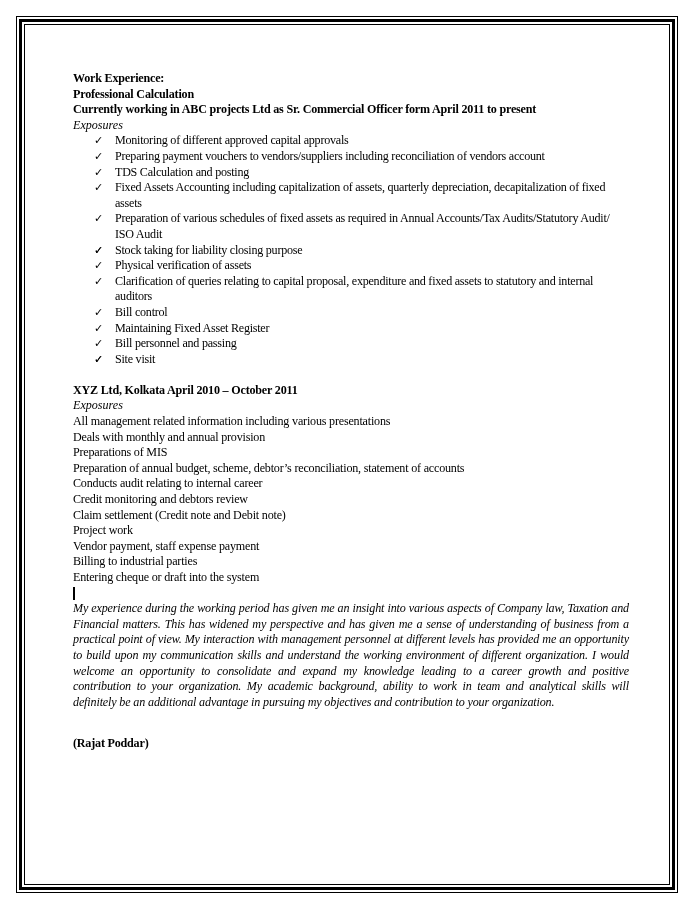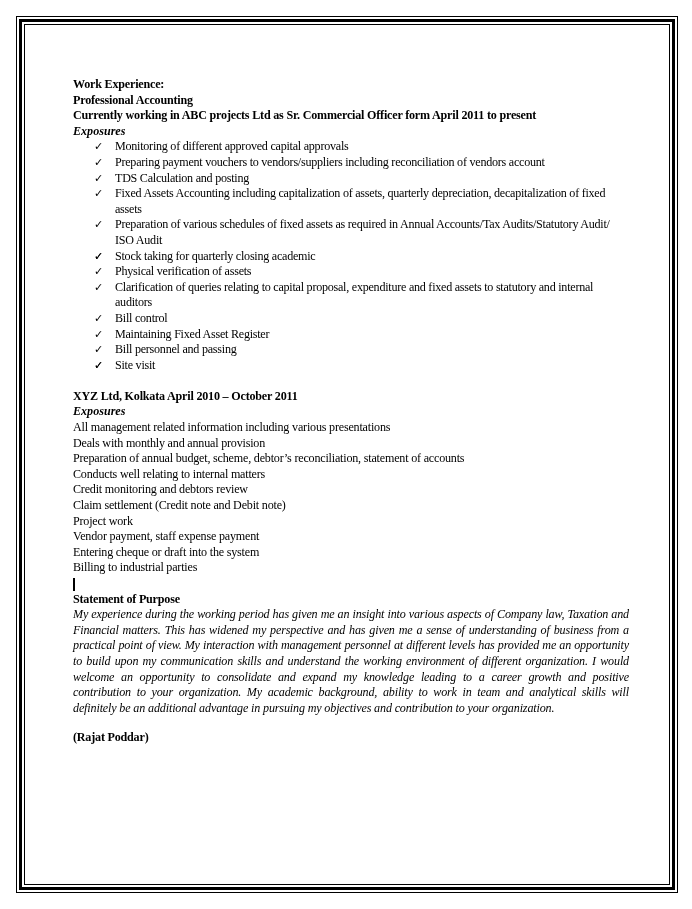--- a/index.html
+++ b/index.html
@@ -4,72 +4,72 @@
 <style>
   html, body { margin: 0; padding: 0; background: #ffffff; }
   body { width: 692px; height: 909px; position: relative; overflow: hidden;
          font-family: "Liberation Serif", "DejaVu Serif", serif; color: #000; }
   .frame-outer { position: absolute; left: 16px; top: 16px; width: 662px; height: 877px;
                  border: 1px solid #000; box-sizing: border-box; }
   .frame-mid { position: absolute; left: 19px; top: 19px; width: 656px; height: 871px;
                border: 3px solid #000; box-sizing: border-box; }
   .frame-inner { position: absolute; left: 24px; top: 24px; width: 646px; height: 861px;
                  border: 1px solid #000; box-sizing: border-box; }
-  .content { position: absolute; left: 73px; top: 77px; width: 556px; font-size: 12.1px; line-height: 15.6px; }
+  .content { position: absolute; left: 73px; top: 71px; width: 556px; font-size: 12.1px; line-height: 15.6px; }
   .b { font-weight: bold; letter-spacing: -0.2px; }
-  .i { font-style: italic; font-weight: bold; }
+  .i { font-style: italic; font-weight: normal; }
   ul.checks { list-style: none; margin: 0; padding: 0 0 0 21px; }
   ul.checks li { position: relative; padding-left: 21px; letter-spacing: -0.25px; }
   ul.checks li .chk { position: absolute; left: 0; top: 0; font-size: 11px; }
   .line { letter-spacing: -0.2px; }
   .gap { height: 15.6px; }
   .cursor { display: inline-block; width: 2px; height: 13px; background: #000; vertical-align: middle; }
   .para { text-align: justify; letter-spacing: -0.15px; font-style: italic; }
-  .sig { margin-top: 14px; }
+  .sig { margin-top: 26px; }
 </style>
 </head>
 <body>
 
 <div class="frame-outer"></div>
 <div class="frame-mid"></div>
 <div class="frame-inner"></div>
 
 <div class="content">
   <div class="b">Work Experience:</div>
-  <div class="b">Professional Accounting</div>
+  <div class="b">Professional Calculation</div>
   <div class="b">Currently working in ABC projects Ltd as Sr. Commercial Officer form April 2011 to present</div>
   <div class="i">Exposures</div>
   <ul class="checks">
     <li><span class="chk">✓</span><span>Monitoring of different approved capital approvals</span></li>
     <li><span class="chk">✓</span><span>Preparing payment vouchers to vendors/suppliers including reconciliation  of vendors account</span></li>
     <li><span class="chk">✓</span><span>TDS Calculation and posting</span></li>
     <li><span class="chk">✓</span><span>Fixed Assets Accounting including capitalization  of assets, quarterly depreciation, decapitalization  of fixed assets</span></li>
     <li><span class="chk">✓</span><span>Preparation of various schedules of fixed assets as required in Annual Accounts/Tax Audits/Statutory Audit/ ISO Audit</span></li>
     <li><span class="chk">✓</span></li>
-    <li><span class="chk">✓</span><span>Stock taking for quarterly closing academic</span></li>
+    <li><span class="chk">✓</span><span>Stock taking for liability closing purpose</span></li>
     <li><span class="chk">✓</span><span>Physical verification  of assets</span></li>
     <li><span class="chk">✓</span><span>Clarification  of queries relating to capital  proposal, expenditure and fixed assets to statutory and internal auditors</span></li>
     <li><span class="chk">✓</span><span>Bill control</span></li>
     <li><span class="chk">✓</span><span>Maintaining Fixed Asset Register</span></li>
     <li><span class="chk">✓</span><span>Bill personnel and passing</span></li>
     <li><span class="chk">✓</span></li>
     <li><span class="chk">✓</span><span>Site visit</span></li>
   </ul>
   <div class="gap"></div>
   <div class="b">XYZ Ltd, Kolkata April 2010 – October 2011</div>
   <div class="i">Exposures</div>
   <div>
     <div class="line">All management related information including various presentations</div>
     <div class="line">Deals with monthly and annual provision</div>
+    <div class="line">Preparations of MIS</div>
     <div class="line">Preparation of annual budget, scheme, debtor’s reconciliation,  statement of accounts</div>
-    <div class="line">Conducts well relating to internal matters</div>
+    <div class="line">Conducts audit relating to internal career</div>
     <div class="line">Credit monitoring  and debtors review</div>
     <div class="line">Claim settlement (Credit note and Debit note)</div>
     <div class="line">Project work</div>
     <div class="line">Vendor payment, staff expense payment</div>
+    <div class="line">Billing to industrial parties</div>
     <div class="line">Entering cheque or draft into the system</div>
-    <div class="line">Billing to industrial parties</div>
   </div>
   <div><span class="cursor"></span></div>
-  <div class="b">Statement of Purpose</div>
   <div class="para">My experience during the working period has given me an insight into various aspects of Company law, Taxation and Financial matters. This has widened my perspective and has given me a sense of understanding of business from a practical point of view. My interaction with management personnel at different levels has provided me an opportunity to build upon my communication skills and understand the working environment of different organization. I would welcome an opportunity to consolidate and expand my knowledge leading to a career growth and positive contribution to your organization. My academic background, ability to work in team and analytical skills will definitely be an additional  advantage in pursuing my objectives and contribution to your organization.</div>
   <div class="b sig">(Rajat Poddar)</div>
 </div>
 
 </body></html>

